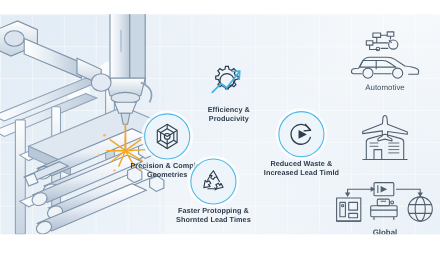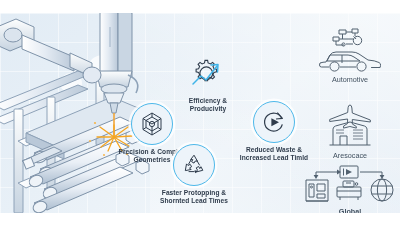--- a/index.html
+++ b/index.html
@@ -314,21 +314,20 @@
                 <path d="M24 30 h8"></path>
               <path d="M41 27 h10"></path>
                 <path d="M41 30 h10"></path>
               <path d="M41 33 h10"></path>
                 <path d="M41 36 h10"></path>
               <path d="M24 33 v0"></path>
             </g>
           </g>
         </svg>
       </div>
-      <div class="lbl">Aresocace</div>
     </div>
 
     <div class="ind strong" style="left:298px;top:152px;width:104px;">
       <div class="art" style="height:40px;">
         <svg width="96" height="40" viewBox="0 0 96 40">
           <g fill="none" stroke="#51606f" stroke-width="1" stroke-linejoin="round">
 
             <rect x="38" y="1" width="18" height="12" rx="1"></rect>
             <polygon points="44,4 50,7 44,10" fill="#51606f" stroke="none"></polygon>
             <path d="M41.5 3.5 v7"></path>

